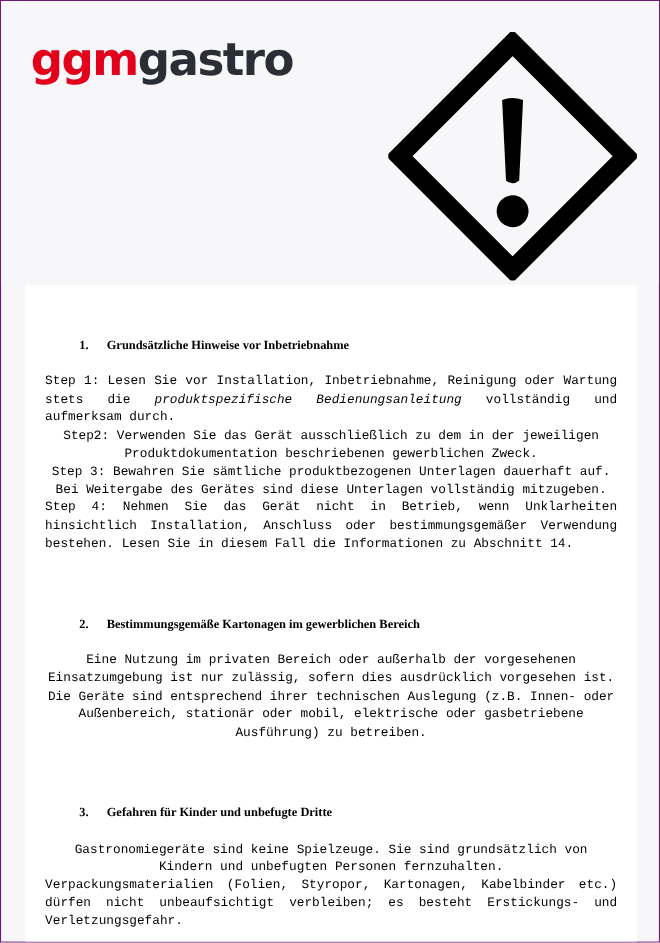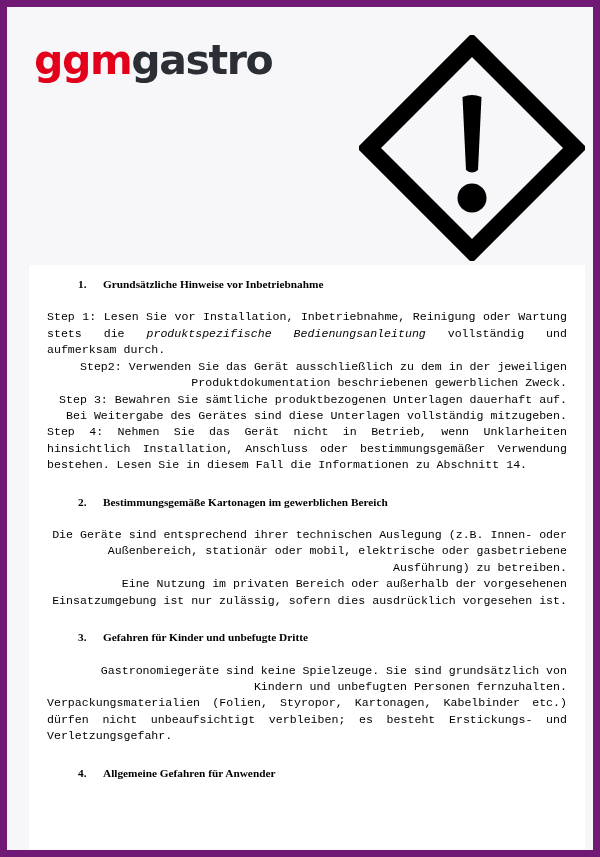--- a/index.html
+++ b/index.html
@@ -10,21 +10,21 @@
   body {
     font-family: "Liberation Serif", "DejaVu Serif", serif;
   }
 
   .page {
     position: relative;
     width: 600px;
     height: 857px;
     box-sizing: border-box;
     background: #f7f7f9;
-    border: 7px solid #701a75;
+    border: 1px solid #701a75;
     overflow: hidden;
   }
 
   
   .header {
     position: absolute;
     left: 0;
     top: 0;
     width: 100%;
     height: 258px;
@@ -75,36 +75,36 @@
     font-size: 11.3px;
     color: #000;
     padding-left: 31px;
     margin: 0 0 4px 0;
     line-height: 1.35;
   }
   .heading .num {
     width: 25px;
     flex: 0 0 25px;
   }
-  .heading .htext { flex: 1 1 auto; }
+  .heading .htext { flex: 1 1 auto; margin-top: 36px; }
 
   .body-block {
     font-size: 11.6px;
     line-height: 1.42;
     color: #000;
     text-align: justify;
     margin: 0;
   }
   .para {
     text-align: justify;
     text-justify: inter-word;
     margin: 0;
     font-family: Liberation Mono, monospace;
   }
-  .para.last { text-align: right; }
+  .para.last { text-align: center; }
   .para i { font-style: italic; }
 
   .spacer-lg { height: 21px; }
   .spacer-md { height: 13px; }
 
   .sel {
     background: #bdd7ee;
   }
 </style>
 </head>
@@ -146,22 +146,22 @@
 
     <div class="spacer-lg"></div>
 
     <div class="section">
       <div class="heading">
         <span class="num">2.</span>
         <span class="htext">Bestimmungsgemäße Kartonagen im gewerblichen Bereich</span>
       </div>
       <div class="spacer-md"></div>
       <div class="body-block">
+        <p class="para last">Eine Nutzung im privaten Bereich oder außerhalb der vorgesehenen Einsatzumgebung ist nur zulässig, sofern dies ausdrücklich vorgesehen ist.</p>
         <p class="para last">Die Geräte sind entsprechend ihrer technischen Auslegung (z.B. Innen- oder Außenbereich, stationär oder mobil, elektrische oder gasbetriebene Ausführung) zu betreiben.</p>
-        <p class="para last">Eine Nutzung im privaten Bereich oder außerhalb der vorgesehenen Einsatzumgebung ist nur zulässig, sofern dies ausdrücklich vorgesehen ist.</p>
       </div>
     </div>
 
     <div class="spacer-lg"></div>
 
     <div class="section">
       <div class="heading">
         <span class="num">3.</span>
         <span class="htext">Gefahren für Kinder und unbefugte Dritte</span>
       </div>

